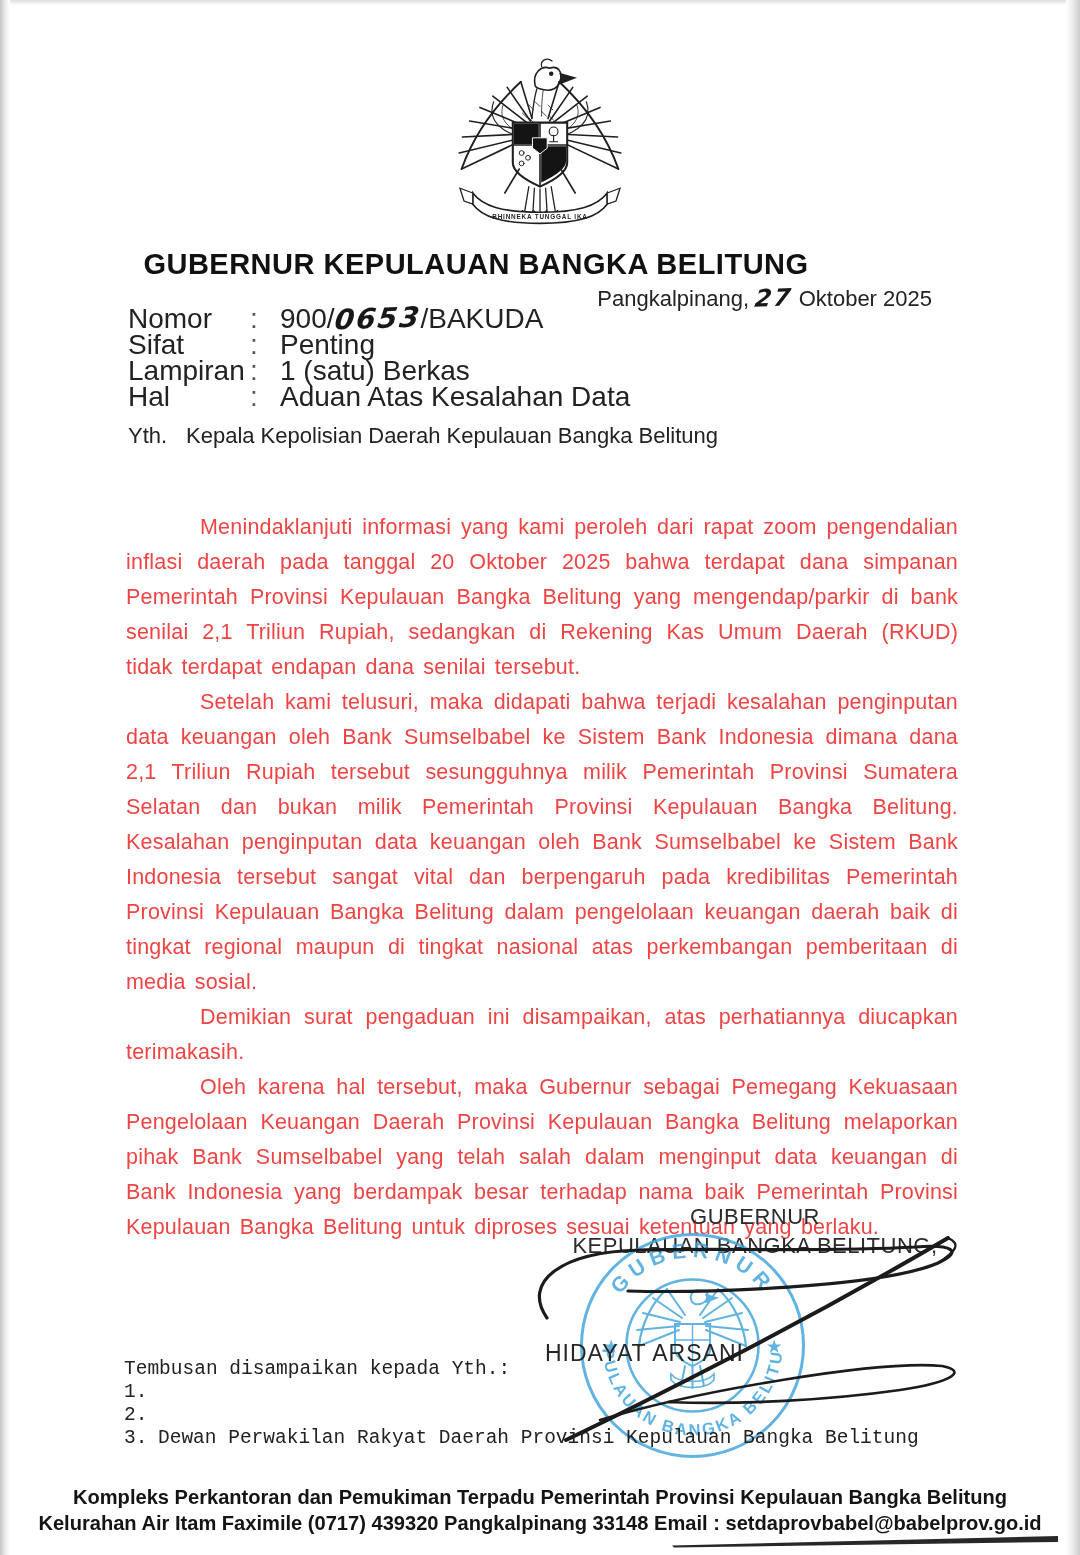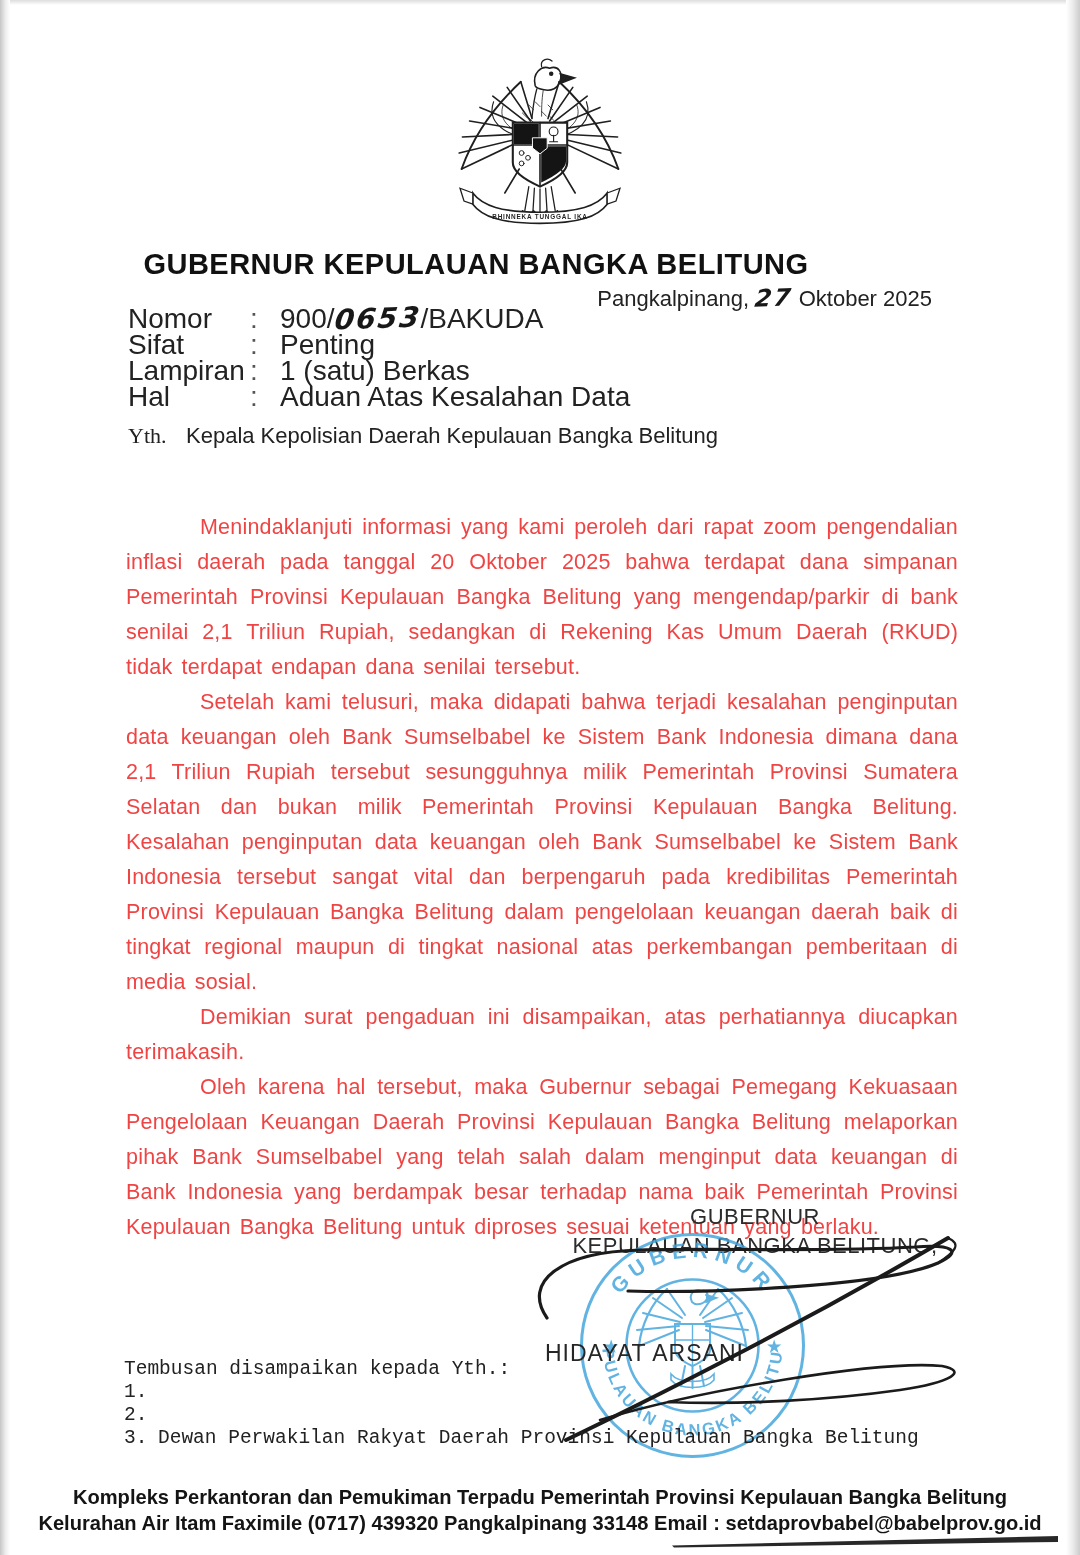--- a/index.html
+++ b/index.html
@@ -31,21 +31,21 @@
     font-family:"DejaVu Sans",sans-serif;transform:skewX(-9deg) rotate(-2deg);
     letter-spacing:2px;color:#181818;
   }
   .meta{position:absolute;left:128px;top:306px;font-size:28px;line-height:26px;color:#222;}
   .meta-row{display:flex;}
   .meta-label{width:122px;}
   .meta-colon{width:30px;color:#555;}
 
   .recipient{position:absolute;left:128px;top:422px;font-size:22px;line-height:27px;color:#222;}
   .recipient .row1{display:flex;}
-  .recipient .yth{width:58px;font-family:Liberation Serif, serif;}
+  .recipient .yth{width:58px;}
   .recipient .di{margin-left:58px;}
   .recipient .tempat{margin-left:84px;margin-top:10px;}
 
   .body-text{
     position:absolute;left:126px;top:510px;width:832px;
     font-size:21.5px;line-height:35px;text-align:justify;
     word-spacing:3px;letter-spacing:.2px;color:#ef4444;
   }
   .body-text p{margin:0;text-indent:74px;}
 

